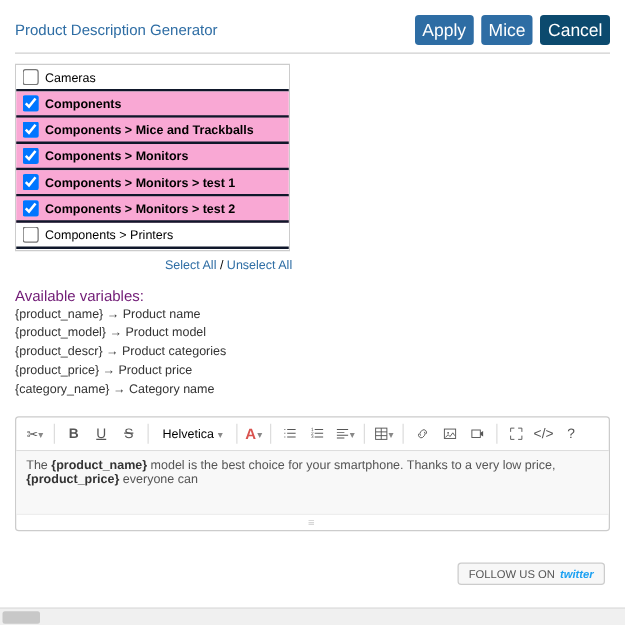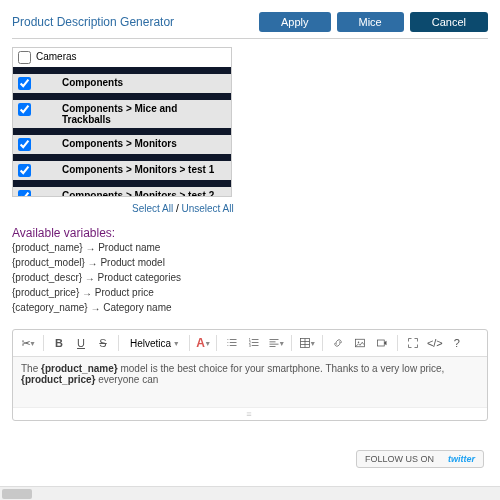--- a/index.html
+++ b/index.html
@@ -1,44 +1,44 @@
 <!DOCTYPE html>
 <html><head>
 <meta charset="utf-8">
 <style>
 * { box-sizing: border-box; margin: 0; padding: 0; }
 body { font-family: Arial, sans-serif; font-size: 11px; background: #fff; width: 500px; height: 500px; overflow: hidden; position: relative; }
 .page { padding: 8px 12px; }
 .header { display: flex; justify-content: space-between; align-items: center; border-bottom: 1px solid #d0d0d0; padding: 4px 0 6px 0; margin-bottom: 8px; }
 .header-title { color: #2e6da4; font-size: 12px; }
 .header-buttons { display: flex; gap: 6px; }
-.btn { background: #2e6da4; color: #fff; border: none; border-radius: 3px; padding: 4px 22px; font-size: 11px; cursor: pointer; }
+.btn { background: #2e6da4; color: #fff; border: none; border-radius: 3px; padding: 4px 6px; font-size: 14px; cursor: pointer; }
 .btn-cancel { background: #0c4a6e; }
 .category-section { display: flex; align-items: center; gap: 10px; margin-bottom: 6px; }
 .cat-label { width: 110px; font-size: 10px; color: #333; }
 .cat-list-wrap { flex: 1; border: 1px solid #ccc; height: 150px; overflow-y: scroll; background: #fff; max-width: 220px; }
-.cat-item { display: flex; align-items: flex-start; padding: 3px 5px; font-size: 10px; border-bottom: 7px solid #0f172a; }
-.cat-item.checked { font-weight: bold; background: #e5e5e5; gap: 26px; }
+.cat-item { display: flex; align-items: flex-end; padding: 3px 5px; font-size: 10px; border-bottom: 2px solid #0f172a; }
+.cat-item.checked { font-weight: bold; background: #f9a8d4; }
 .cat-item input { margin-right: 5px; }
 .select-links { font-size: 10px; margin-left: 120px; margin-bottom: 12px; }
 .select-links a { color: #2e6da4; text-decoration: none; cursor: pointer; }
 .vars-title { font-size: 12px; color: #701a75; margin-bottom: 0; }
 .vars-list { font-size: 10px; color: #333; line-height: 1.5; margin-bottom: 14px; }
 .editor-box { border: 1px solid #ccc; border-radius: 3px; }
 .toolbar { display: flex; align-items: center; gap: 4px; padding: 4px 6px; border-bottom: 1px solid #ddd; flex-wrap: wrap; }
 .tb-btn { width: 18px; height: 18px; display: inline-flex; align-items: center; justify-content: center; cursor: pointer; color: #555; font-size: 11px; border-radius: 2px; }
 .tb-sep { width: 1px; height: 16px; background: #ddd; margin: 0 2px; }
 .tb-font { font-size: 10px; padding: 1px 4px; border: 1px solid transparent; cursor: pointer; display: inline-flex; align-items: center; gap: 3px; text-align: right; }
 .tb-color { display: inline-flex; align-items: center; gap: 1px; cursor: pointer; }
 .color-a { color: #d9534f; font-weight: bold; font-size: 12px; }
 .caret { font-size: 8px; color: #888; }
 .editor-content { padding: 6px 8px; min-height: 50px; background: #f8f8f8; font-size: 10px; color: #555; }
 .editor-content b { color: #333; }
 .resize-handle { text-align: center; color: #ccc; font-size: 9px; padding: 1px; border-top: 1px solid #eee; letter-spacing: 2px; }
-.follow-btn { position: absolute; right: 16px; bottom: 32px; border: 1px solid #ccc; border-radius: 3px; padding: 3px 8px; font-size: 9px; color: #555; display: inline-flex; align-items: center; gap: 14px; cursor: pointer; background: #f7f7f7; }
+.follow-btn { position: absolute; right: 16px; bottom: 32px; border: 1px solid #ccc; border-radius: 3px; padding: 3px 8px; font-size: 9px; color: #555; display: inline-flex; align-items: center; gap: 4px; cursor: pointer; background: #f7f7f7; }
 .twitter { color: #1da1f2; font-weight: bold; font-style: italic; }
 .hscroll { position: absolute; bottom: 0; left: 0; right: 0; height: 14px; background: #f0f0f0; border-top: 1px solid #ddd; display: flex; align-items: center; }
 .hscroll .thumb { background: #c8c8c8; height: 10px; width: 30px; margin-left: 2px; border-radius: 2px; }
 svg { width: 12px; height: 12px; }
 </style>
 </head>
 <body>
 
 <div class="page">
   <div class="header">

